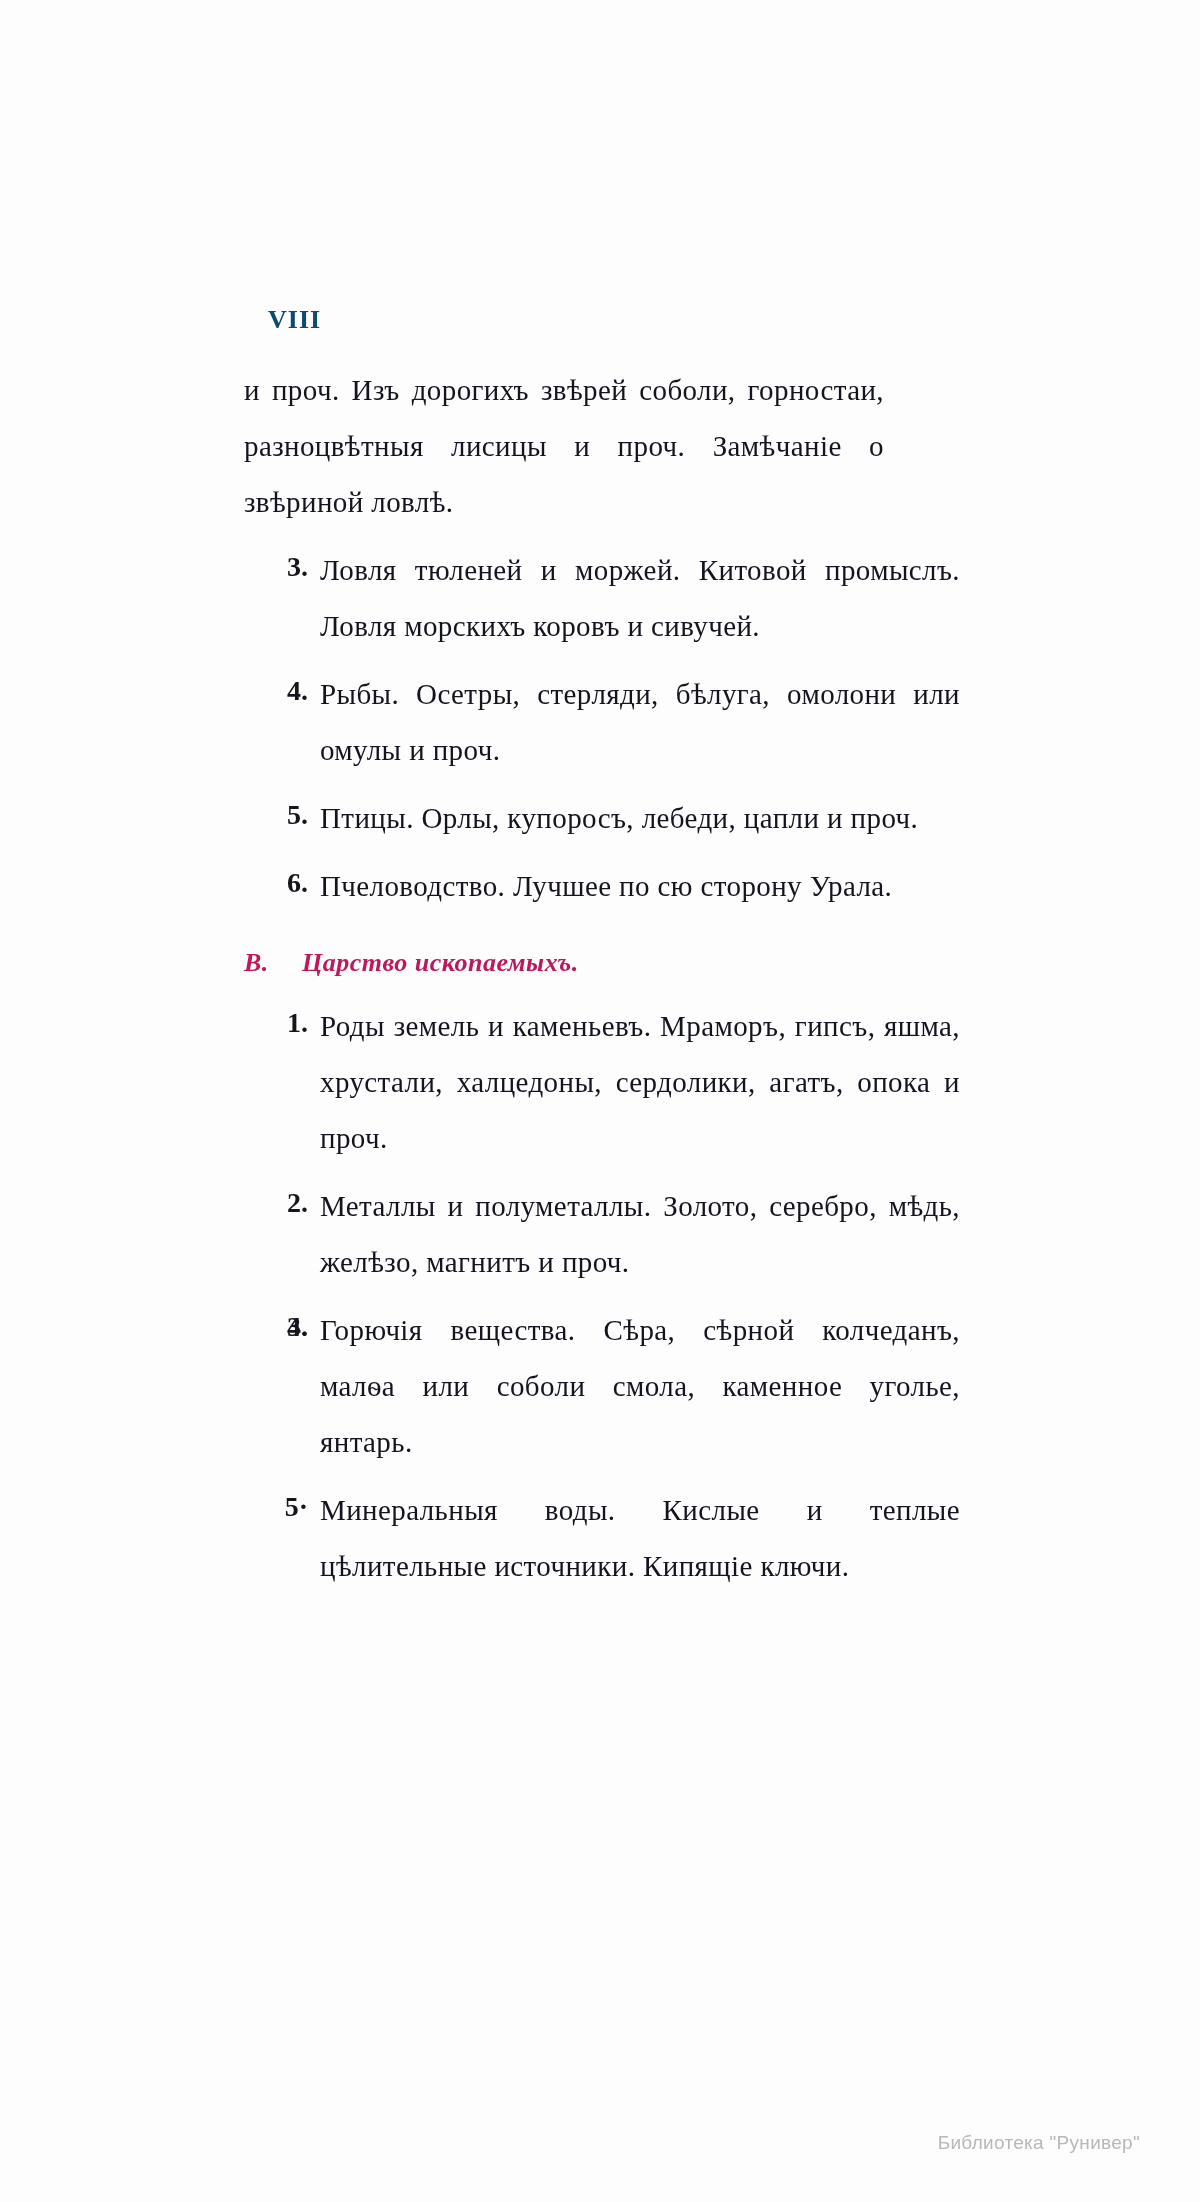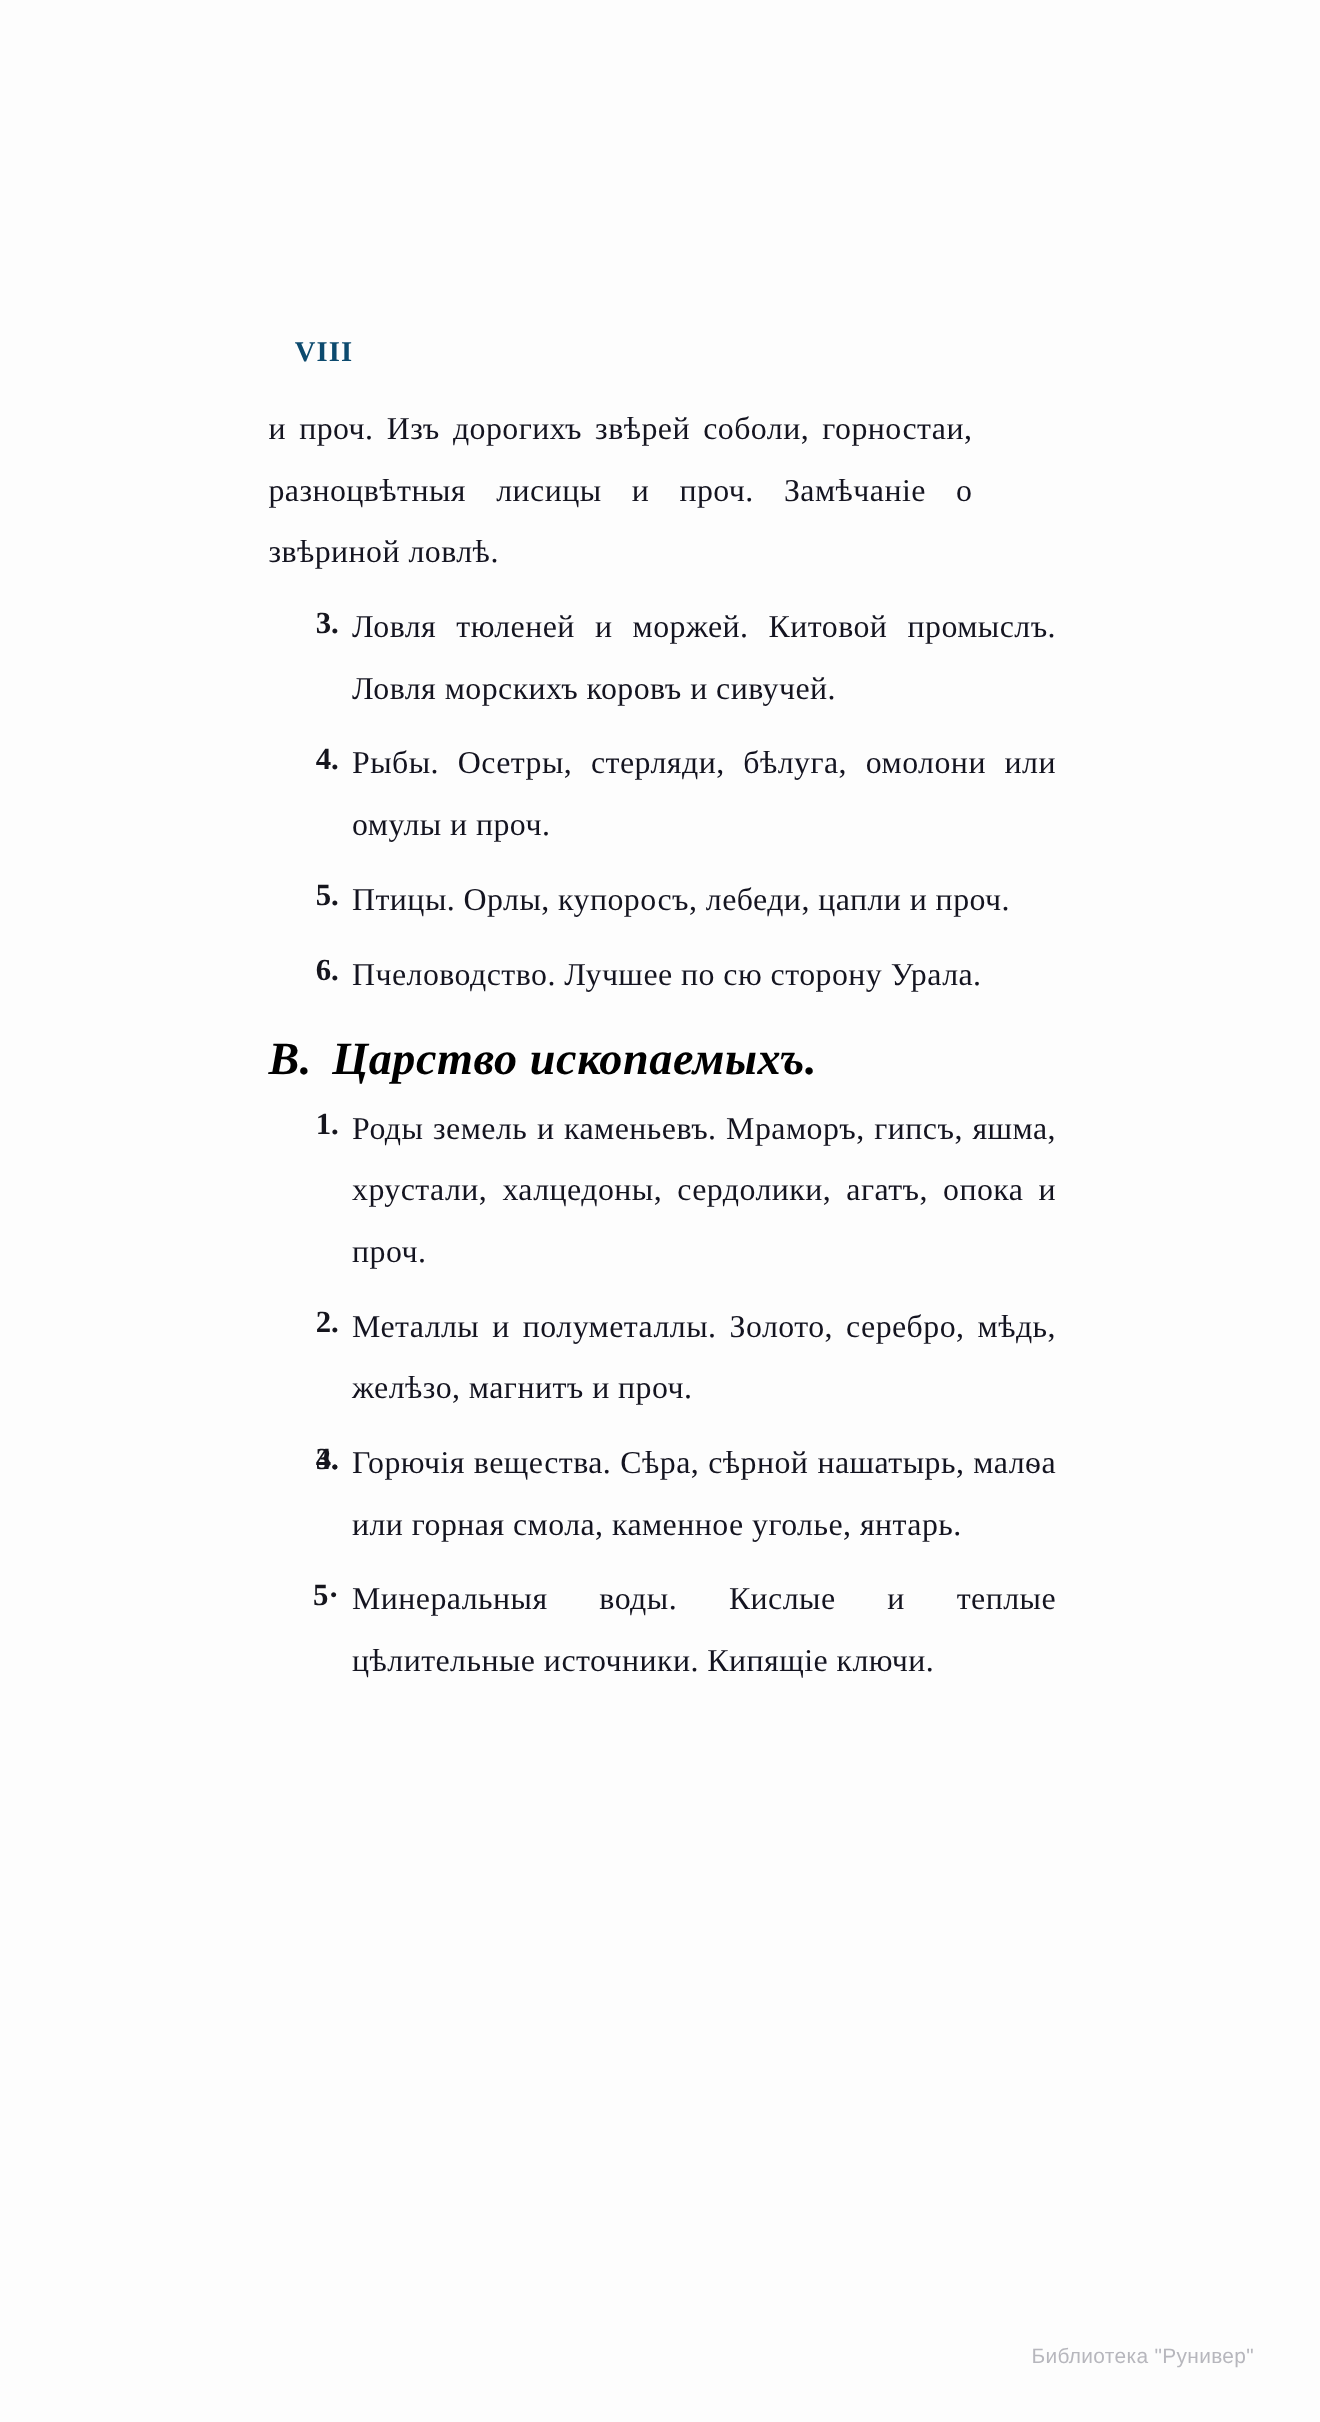--- a/index.html
+++ b/index.html
@@ -69,24 +69,24 @@
     color: #15151d;
   }
   .numbered .txt {
     margin-left: 76px;
     width: 640px;
   }
   .section-head {
     margin: 26px 0 6px 0;
     padding-left: 0;
     font-style: italic;
-    font-size: 42px;
+    font-size: 26px;
     line-height: 46px;
     letter-spacing: 0.5px;
-    color: #000000;
+    color: #be185d;
     font-weight: 600;
   }
   .section-head .sec-letter {
     display: inline-block;
     width: 58px;
   }
   .watermark {
     position: absolute;
     right: 60px;
     bottom: 48px;
@@ -142,21 +142,21 @@
       <span class="num">2.</span>
       <p class="txt">Металлы и полуметаллы. Золото, серебро, мѣдь, желѣзо, магнитъ и проч.</p>
     </div>
 
     <div class="cont-block numbered">
       <span class="num">3.</span>
     </div>
 
     <div class="cont-block numbered">
       <span class="num">4.</span>
-      <p class="txt">Горючія вещества. Сѣра, сѣрной нашатырь, малѳа или горная смола, каменное уголье, янтарь.</p>
+      <p class="txt">Горючія вещества. Сѣра, сѣрной колчеданъ, малѳа или соболи смола, каменное уголье, янтарь.</p>
     </div>
 
     <div class="cont-block numbered">
       <span class="num">5·</span>
       <p class="txt">Минеральныя воды. Кислые и теплые цѣлительные источники. Кипящіе ключи.</p>
     </div>
 
   </div>
 
   <div class="watermark">Библиотека "Рунивер"</div>

